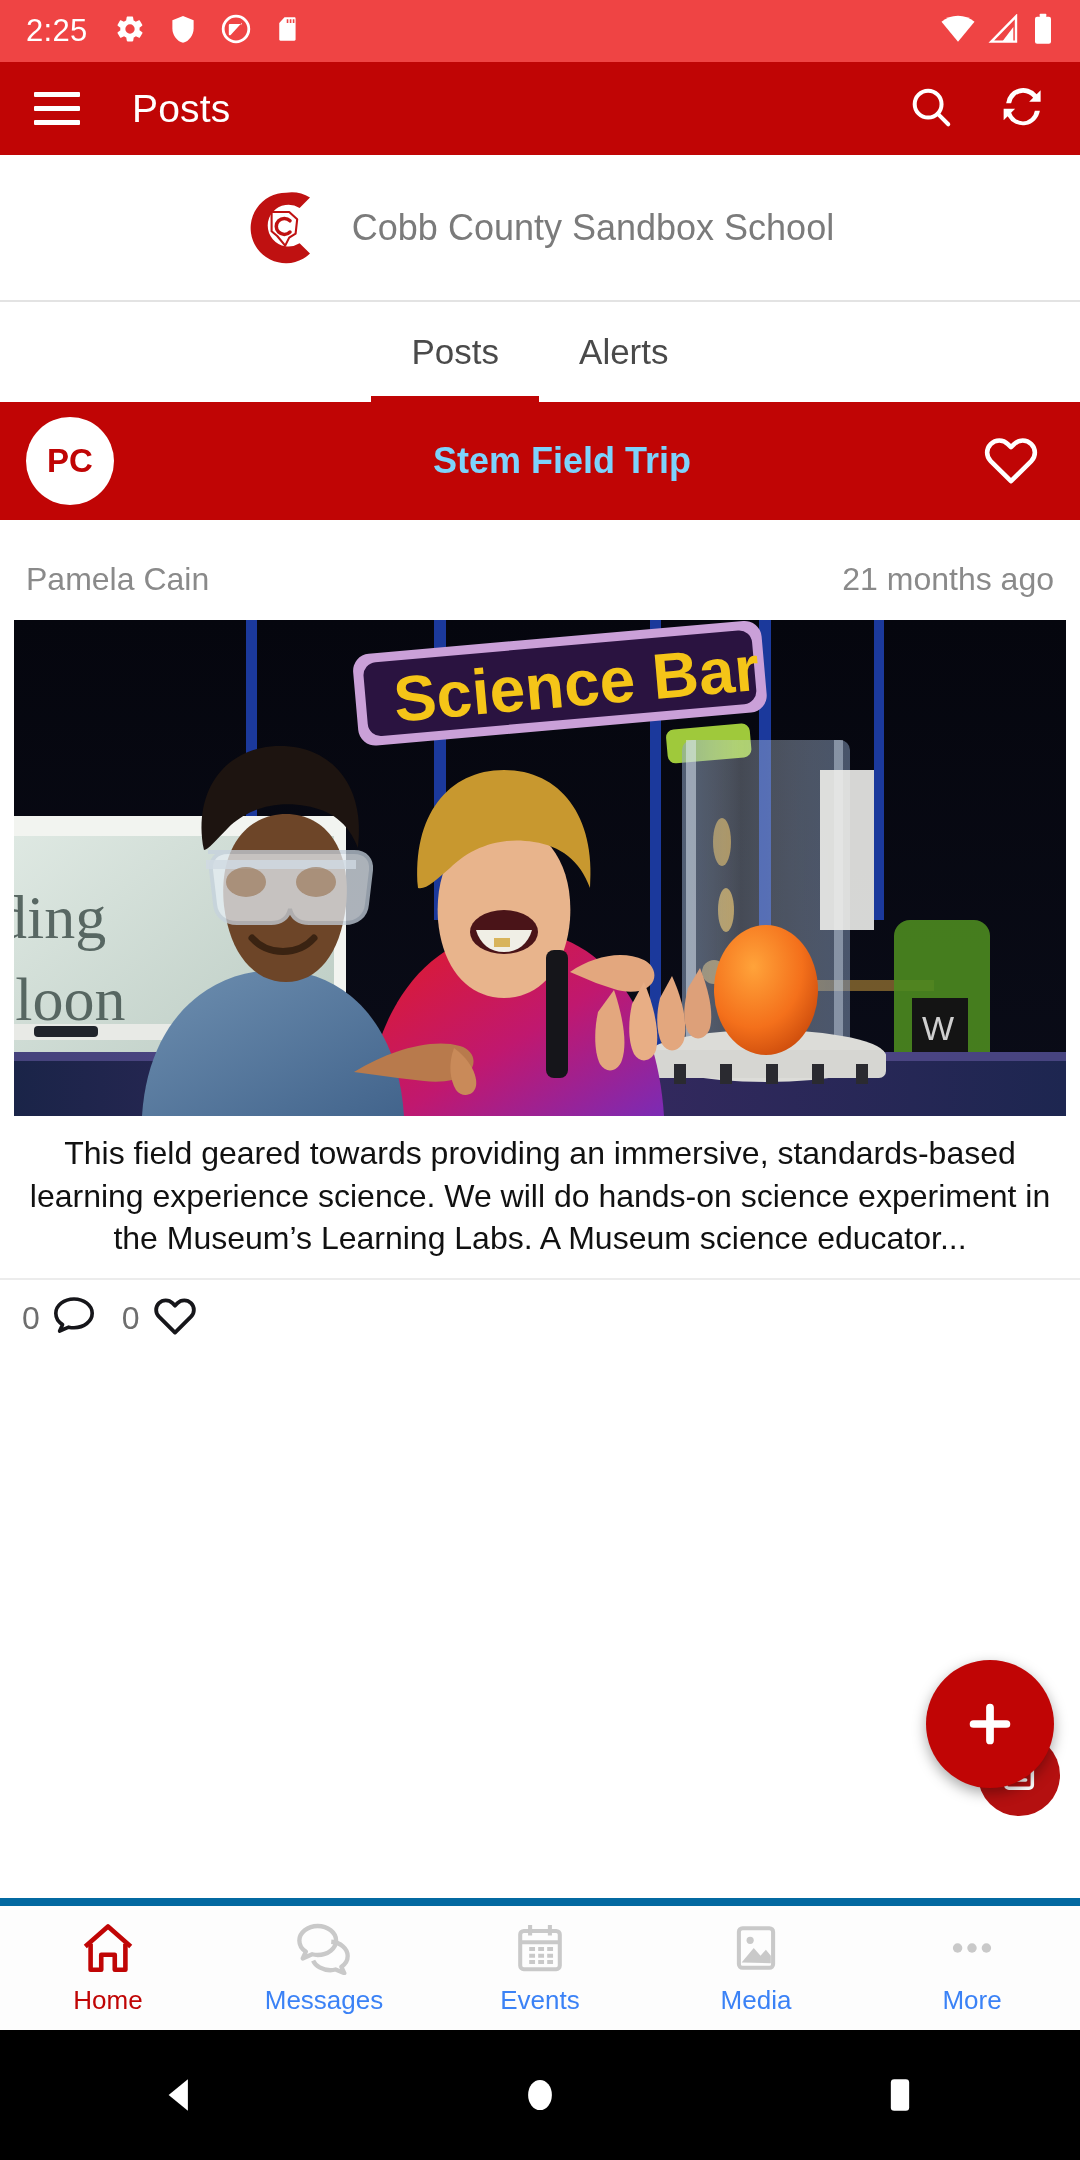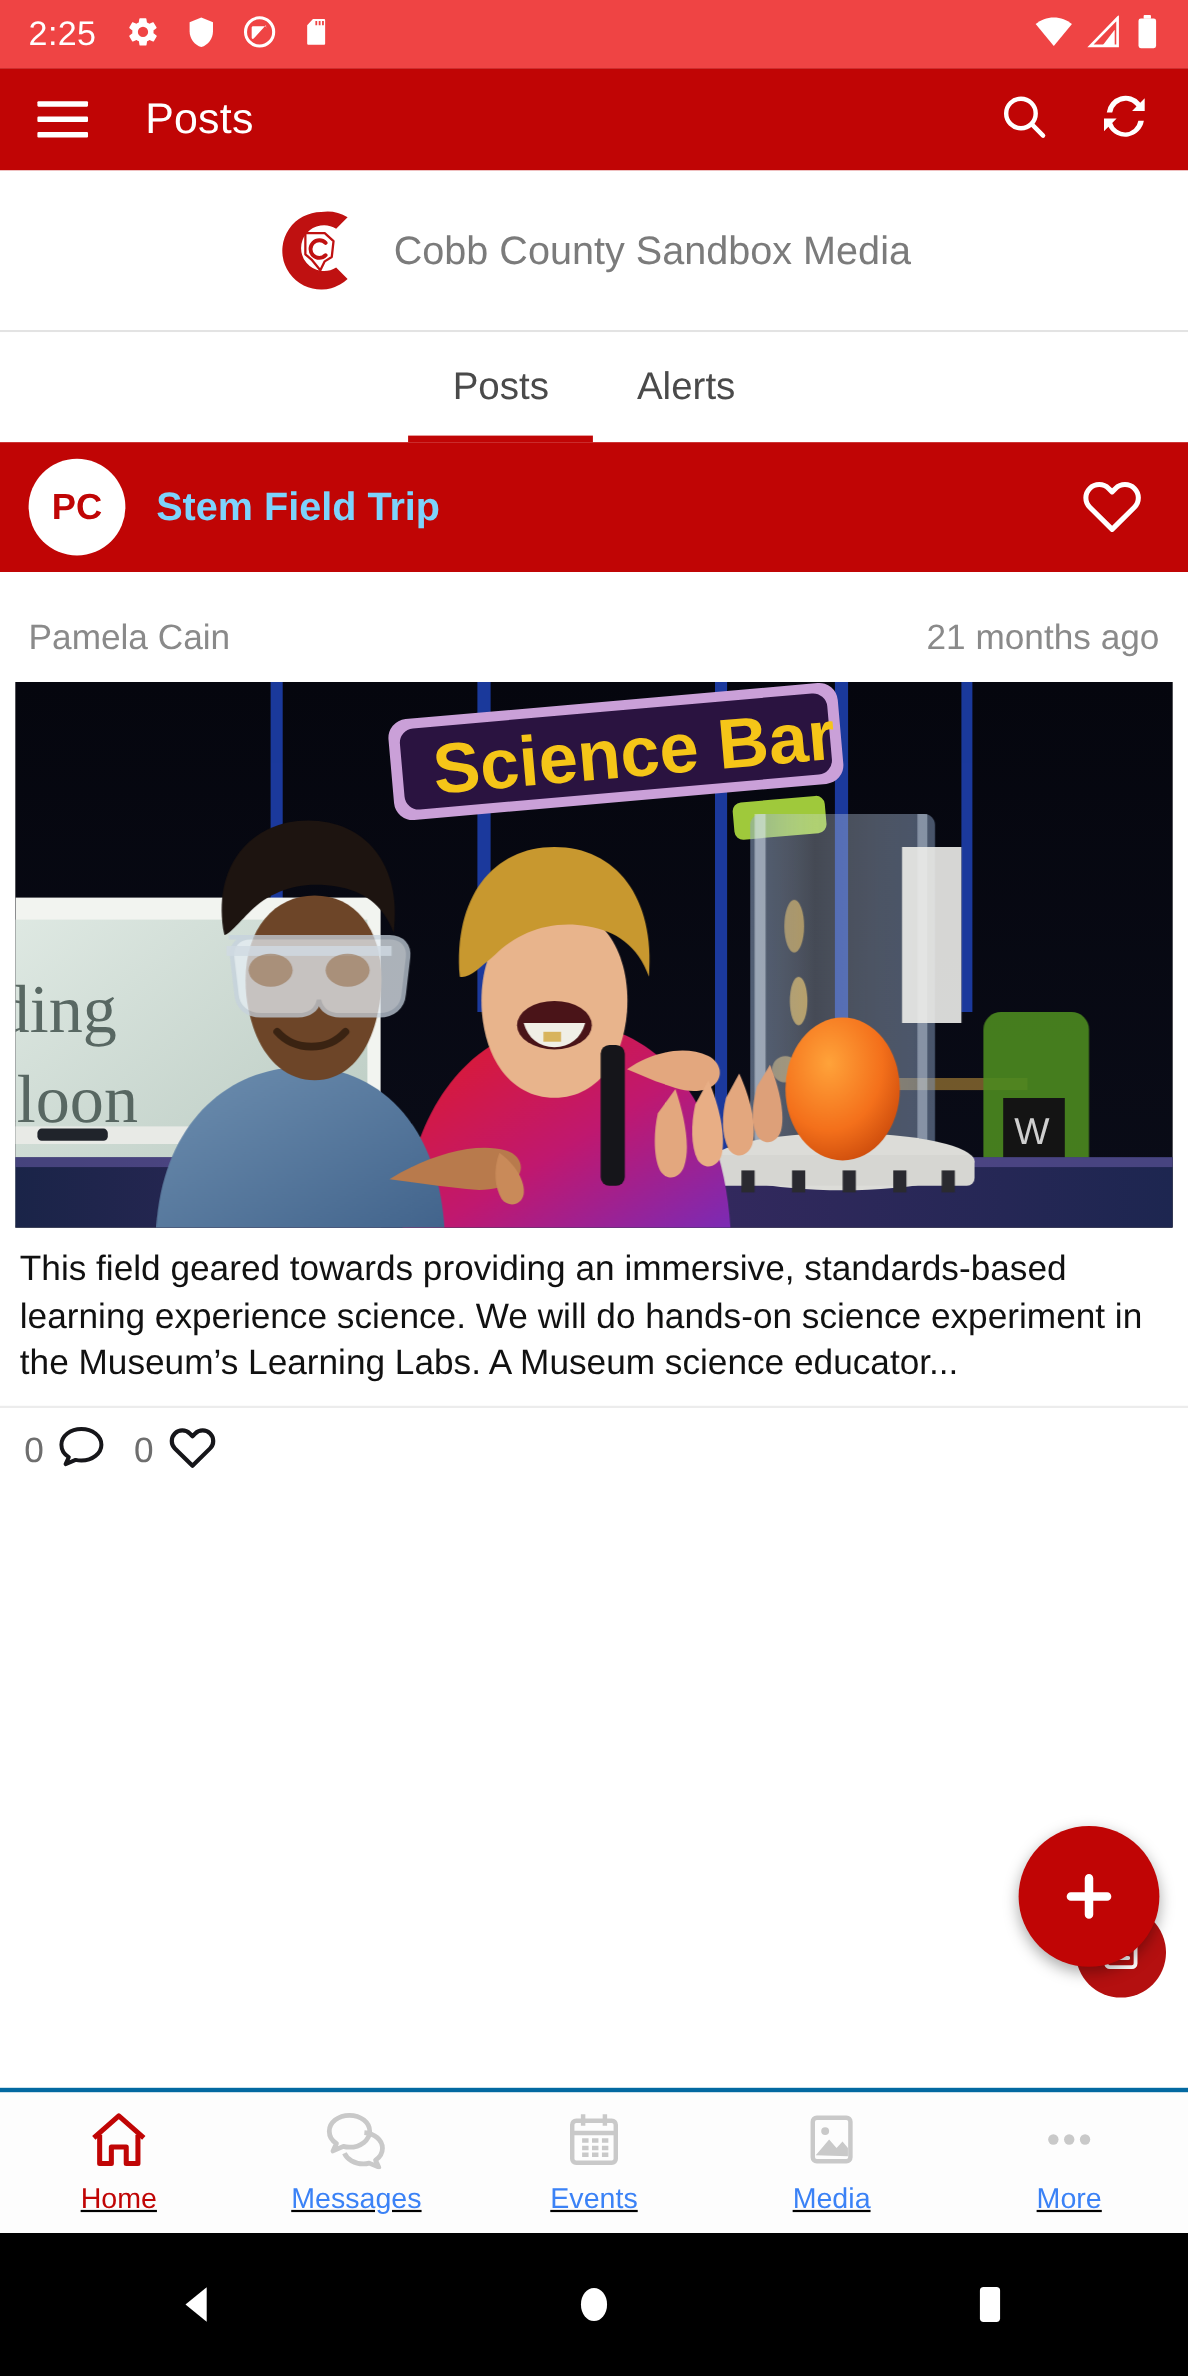--- a/index.html
+++ b/index.html
@@ -51,21 +51,21 @@
     display:flex; align-items:center; justify-content:center;
     padding:0 40px; font-size:35px; color:#4a4a4a;
     position:relative; cursor:pointer;
   }
   .tab.active::after {
     content:""; position:absolute; left:0; right:0; bottom:0;
     height:6px; background:#C00505;
   }
 
   
-  .post-card { background:#fff; }
+  .post-card { background:#fff;text-align:center; }
   .post-header {
     background:#C00505; height:118px;
     display:flex; align-items:center; padding:0 26px;
   }
   .avatar {
     width:88px; height:88px; border-radius:50%;
     background:#fff; color:#C00505;
     display:flex; align-items:center; justify-content:center;
     font-size:33px; font-weight:bold; flex:none;
   }
@@ -114,22 +114,22 @@
     width:82px; height:82px; border-radius:50%;
     background:#B41010;
     display:flex; align-items:center; justify-content:center;
     z-index:1; cursor:pointer;
   }
 
   
   .bottom-nav {
     position:absolute; left:0; right:0; bottom:130px;
     height:132px; background:#fdfdfd;
-    border-top:4px solid #0369a1;
-    display:flex; align-items:center;text-decoration:underline;
+    border-top:8px solid #0369a1;
+    display:flex; align-items:center;
   }
   .nav-item {
     flex:1; display:flex; flex-direction:column;
     align-items:center; justify-content:center; gap:6px;
     cursor:pointer;
   }
   .nav-label { font-size:26px; color:#3b82f6; }
   .nav-item.active .nav-label { color:#C00505; }
 
   
@@ -213,21 +213,21 @@
 </div>
 
 <div class="school-header">
   <span class="school-logo">
     <svg viewBox="0 0 100 100" width="80" height="80">
       <path d="M50 6a44 44 0 1 0 30 76l-13-13A26 26 0 1 1 67 25l13-13A43.8 43.8 0 0 0 50 6z" fill="#BF1111"></path>
       <path d="M32 30h22l10 9-2 18-8 5-5 10-10-12-7-6z" fill="none" stroke="#BF1111" stroke-width="2.6" stroke-linejoin="round"></path>
       <path d="M55 41a10 10 0 1 0 0 14" fill="none" stroke="#BF1111" stroke-width="4.4" stroke-linecap="round"></path>
     </svg>
   </span>
-  <span class="school-name">Cobb County Sandbox Media</span>
+  <span class="school-name">Cobb County Sandbox School</span>
 </div>
 
 <div class="tab-bar">
   <div class="tab active">
     <span>Posts</span>
   </div>
   <div class="tab">
     <span>Alerts</span>
   </div>
 </div>

